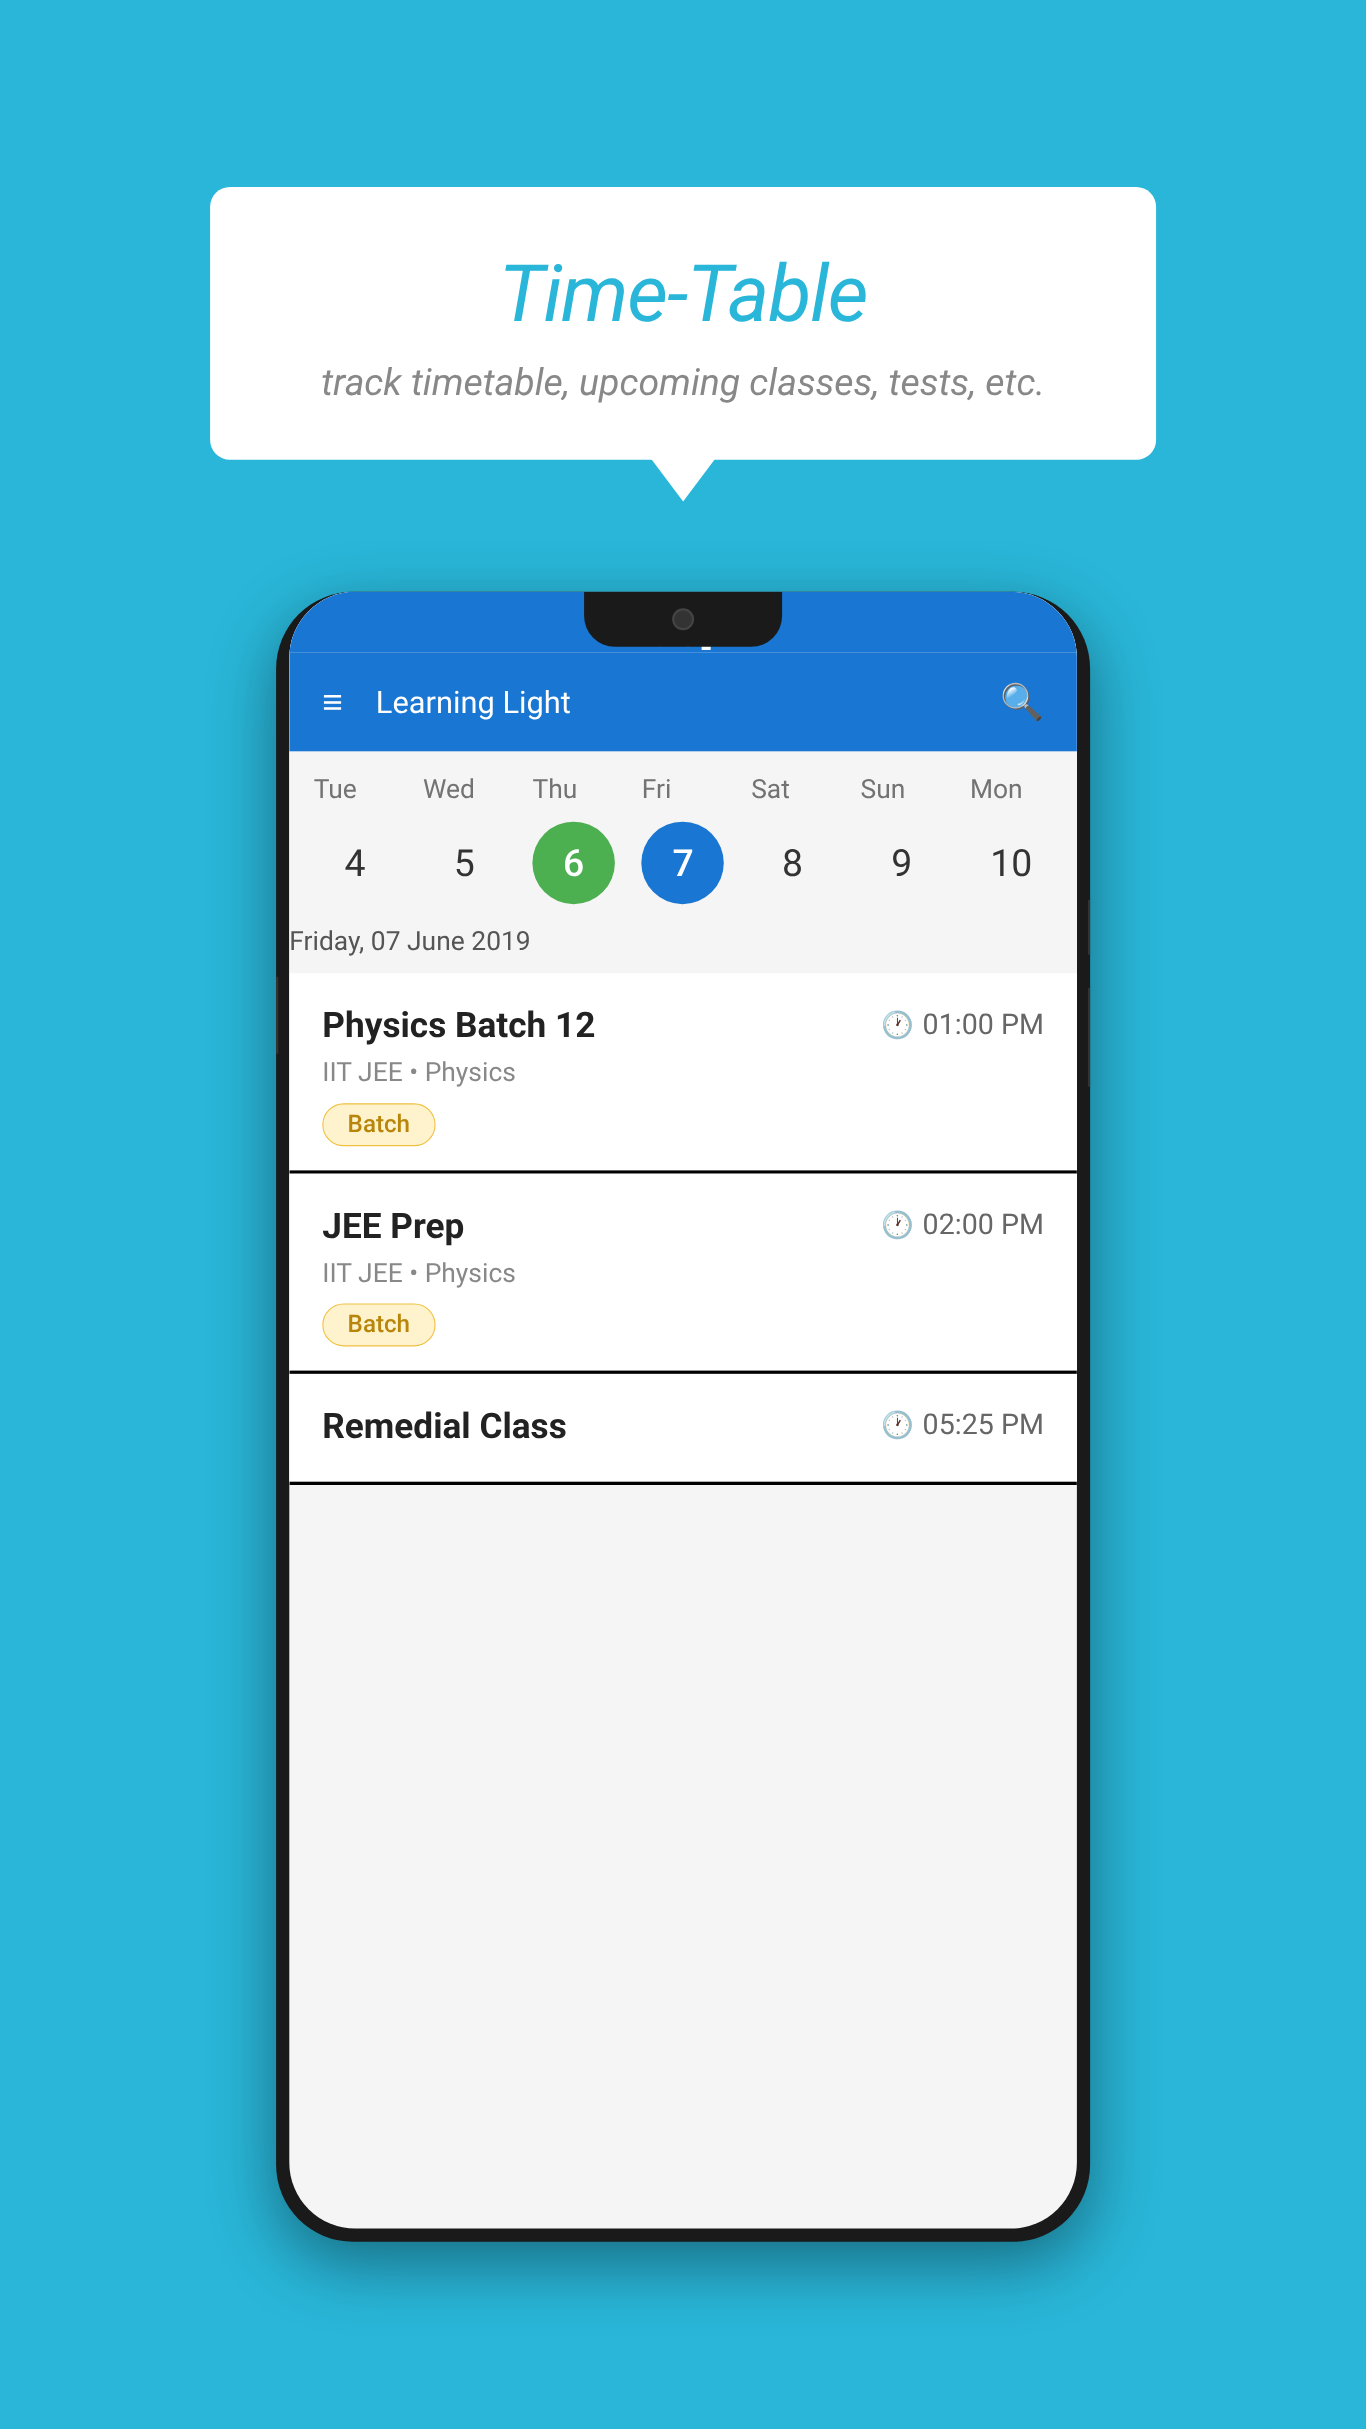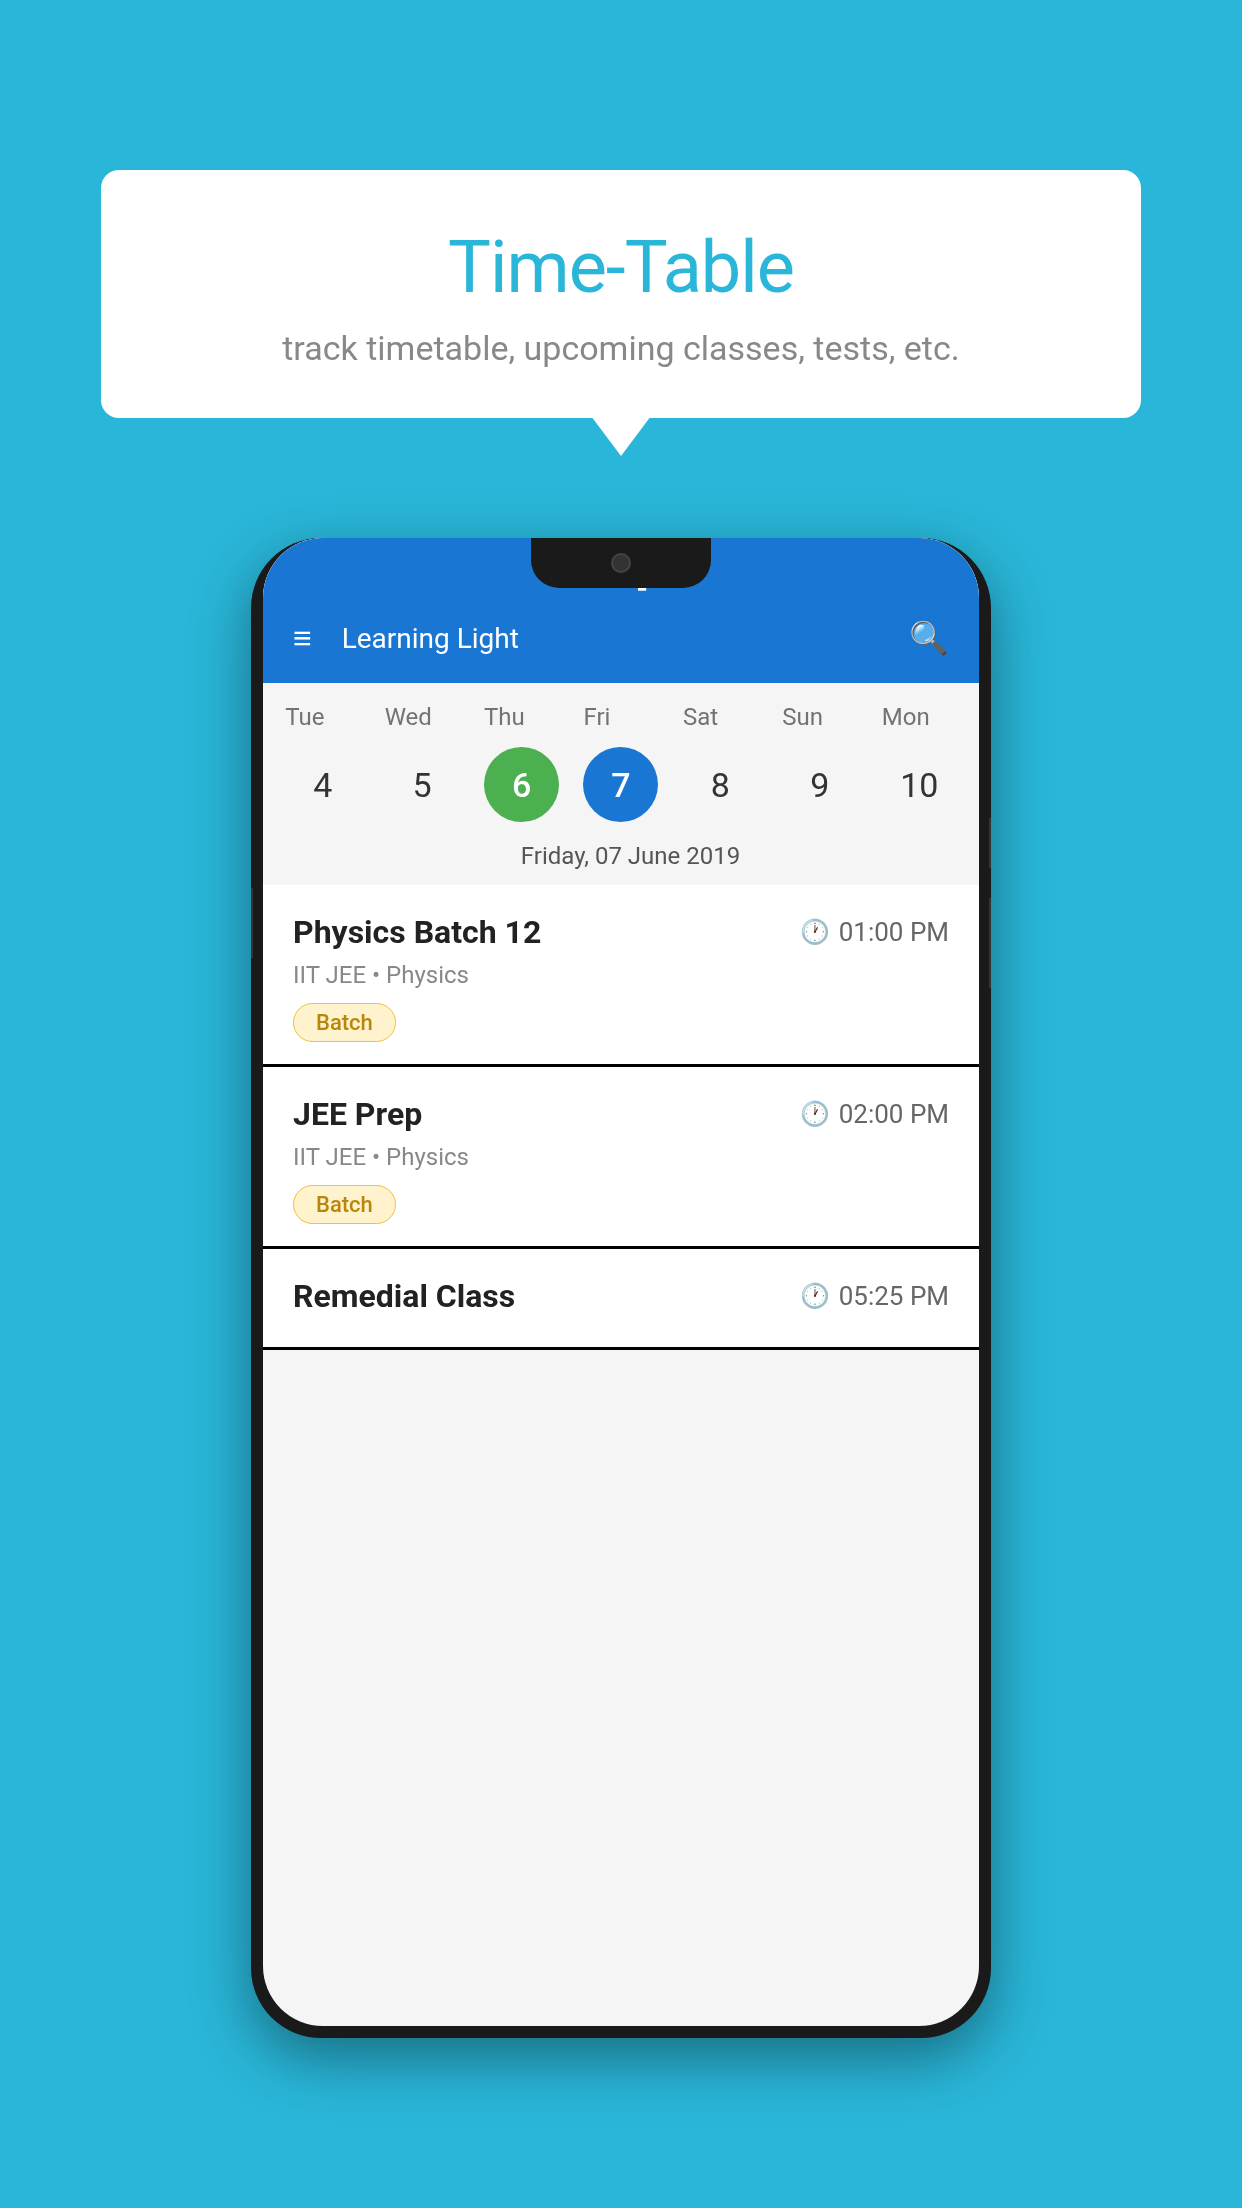--- a/index.html
+++ b/index.html
@@ -12,21 +12,22 @@
       overflow: hidden;
       display: flex;
       flex-direction: column;
       align-items: center;
     }
 
     
     .tooltip-container {
       margin-top: 170px;
       position: relative;
-      width: 1040px;
+      width: 860px;
+      font-style: italic;
     }
 
     .tooltip-bubble {
       background: white;
       border-radius: 18px;
       padding: 55px 60px 50px;
       text-align: center;
       position: relative;
     }
 
@@ -223,26 +224,24 @@
       font-weight: 500;
     }
 
     .date-item.selected {
       background: #1976D2;
       color: white;
       font-weight: 500;
     }
 
     .selected-date-label {
-      text-align: center;
       font-size: 24px;
       color: #555;
       padding: 5px 0 15px;
       background: #f5f5f5;
-      margin-left: 19px;
     }
 
     
     .schedule-list {
       background: white;
     }
 
     .schedule-item {
       background: white;
       padding: 28px 30px 22px;

